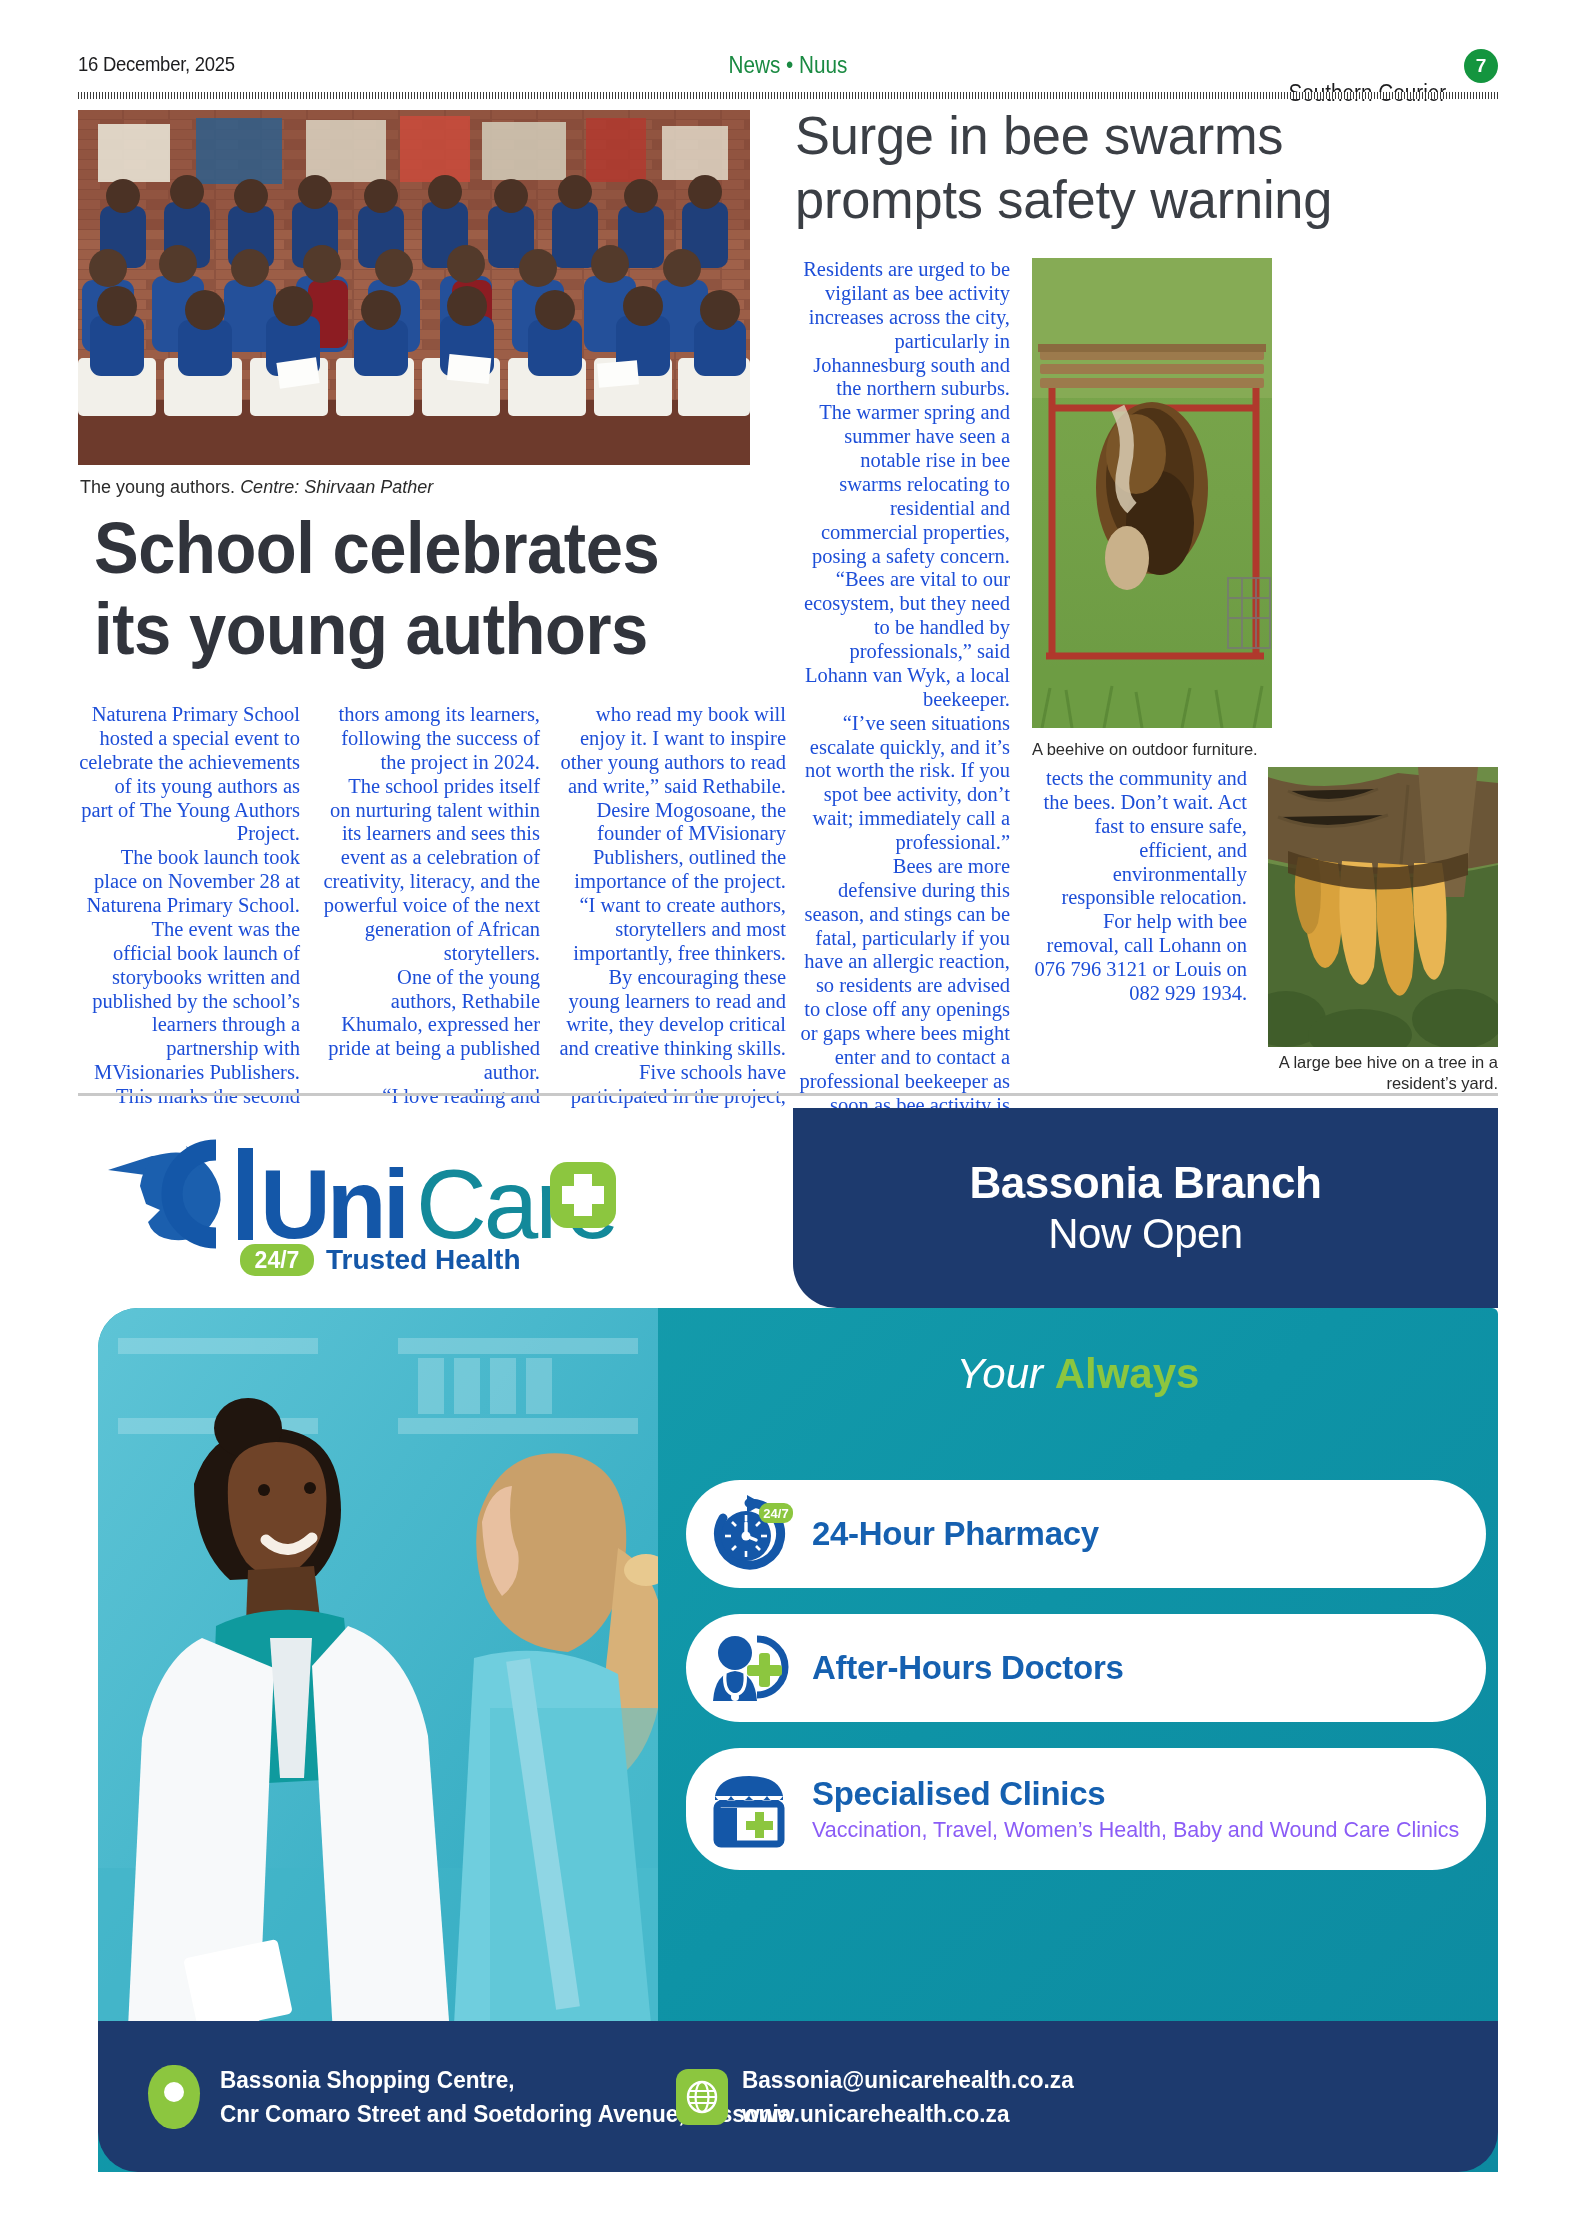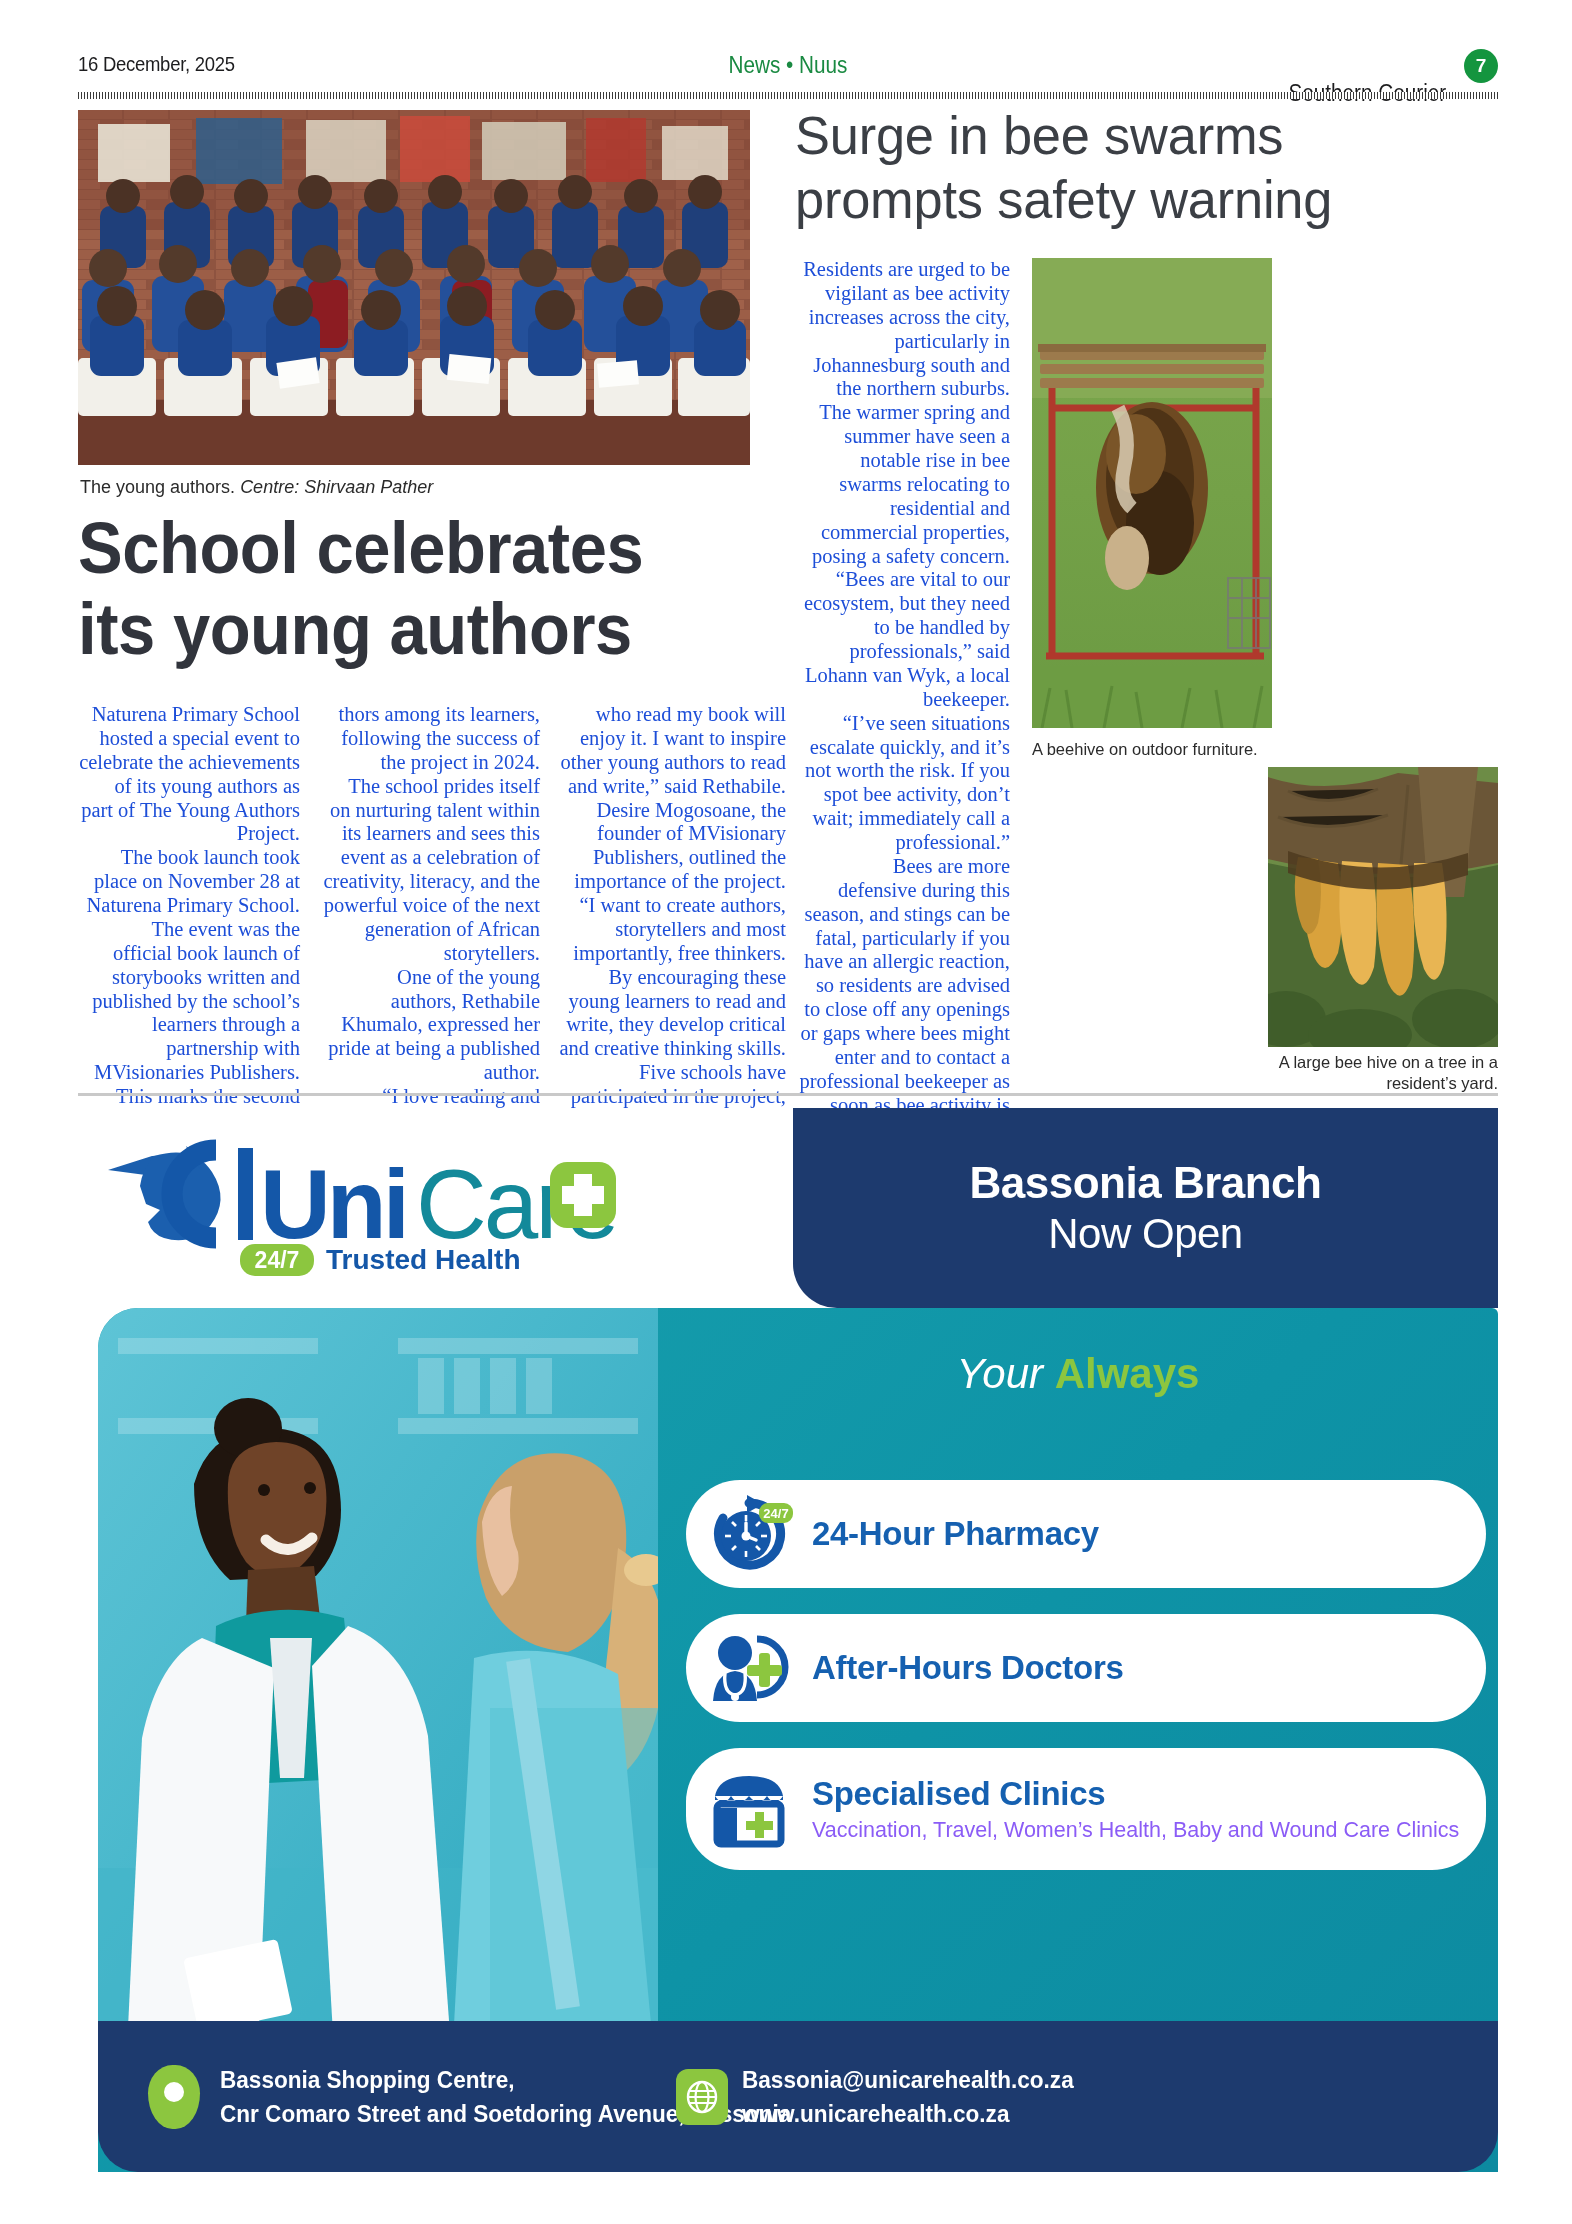--- a/index.html
+++ b/index.html
@@ -50,21 +50,21 @@
     overflow: hidden; background:#7a3a28;
   }
   .caption-main {
     position: absolute; left: 80px; top: 477px; width: 680px;
     font-size: 18px; color: #2b2b2b;
   }
   .caption-main i { font-style: italic; }
 
   
   .headline-main {
-    position: absolute; left: 78px; top: 508px; width: 690px;
+    position: absolute; left: 94px; top: 508px; width: 690px;
     font-family: "Liberation Sans Narrow", "Liberation Sans", sans-serif;
     font-weight: 700;
     font-size: 72px; line-height: 1.12; color: #31343c;
     letter-spacing: -0.5px;
   }
   .headline-main > span { display:block; transform: scaleX(0.93); transform-origin:left top; }
 
   
   .headline-bee {
     position: absolute; left: 795px; top: 104px; width: 720px;
@@ -344,20 +344,24 @@
 
   <div class="col" id="col4">
     <p class="noind">Residents are urged to be vigilant as bee activity increases across the city, particularly in Johannesburg south and the northern suburbs.</p>
     <p>The warmer spring and summer have seen a notable rise in bee swarms relocating to residential and commercial properties, posing a safety concern.</p>
     <p>“Bees are vital to our ecosystem, but they need to be handled by professionals,” said Lohann van Wyk, a local beekeeper.</p>
     <p>“I’ve seen situations escalate quickly, and it’s not worth the risk. If you spot bee activity, don’t wait; immediately call a professional.”</p>
     <p>Bees are more defensive during this season, and stings can be fatal, particularly if you have an allergic reaction, so residents are advised to close off any openings or gaps where bees might enter and to contact a professional beekeeper as soon as bee activity is spotted.</p>
     <p>Early intervention pro-</p>
   </div>
 
+  <div class="col" id="col5">
+    <p class="noind">tects the community and the bees. Don’t wait. Act fast to ensure safe, efficient, and environmentally responsible relocation.</p>
+    <p>For help with bee removal, call Lohann on 076 796 3121 or Louis on 082 929 1934.</p>
+  </div>
 
   <div class="photo-bee1">
     <svg width="240" height="470" viewBox="0 0 240 470" preserveAspectRatio="none">
       <defs>
         <linearGradient id="grassg" x1="0" y1="0" x2="0" y2="1">
           <stop offset="0" stop-color="#7da84e"></stop>
             <stop offset="1" stop-color="#6b9a42"></stop>
         </linearGradient>
       </defs>
       <rect width="240" height="470" fill="url(#grassg)"></rect>

